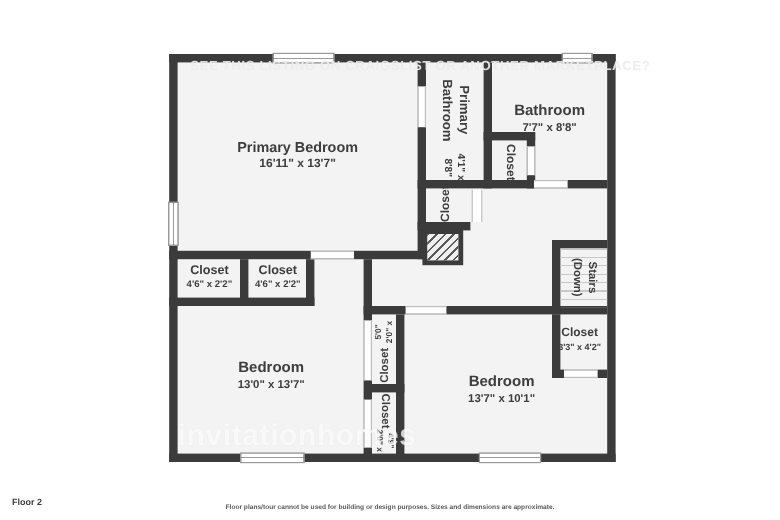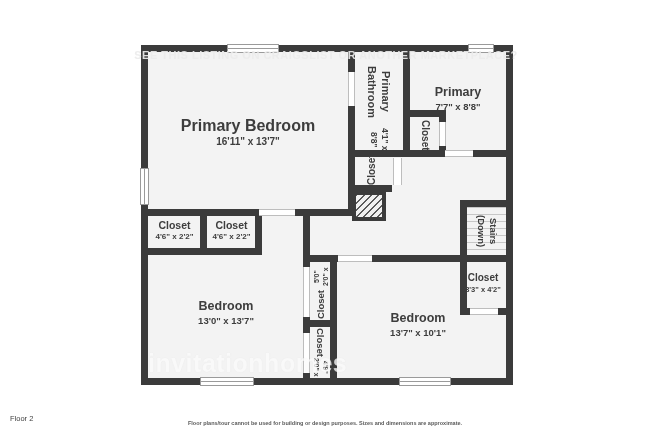--- a/index.html
+++ b/index.html
@@ -23,27 +23,27 @@
     background:repeating-linear-gradient(135deg,#5a5a5a 0 1.4px,#f0f0f0 1.4px 5px);}
   
   .lbl{z-index:3;text-align:center;line-height:1.25;}
   .name{font-weight:700;}
   .dims{font-weight:600;}
   .vrl{writing-mode:vertical-rl;display:flex;align-items:center;justify-content:center;}
   .vrl-flip{writing-mode:vertical-rl;transform:rotate(180deg);display:flex;align-items:center;justify-content:center;}
   .vlr{writing-mode:vertical-lr;display:flex;align-items:center;justify-content:center;}
   .vlr-flip{writing-mode:vertical-lr;transform:rotate(180deg);display:flex;align-items:center;justify-content:center;}
   
-  #wm-top{left:110px;top:49px;width:432px;z-index:4;text-align:center;
+  #wm-top{left:110px;top:49px;width:432px;z-index:4;text-align:right;
     color:rgba(236,236,236,0.92);font-weight:700;font-size:11px;line-height:12.5px;letter-spacing:0.5px;}
   #wm-brand{left:148px;top:349px;z-index:4;font-size:25px;font-weight:700;letter-spacing:0.5px;
     color:rgba(255,255,255,0.72);text-shadow:0 0 1px rgba(200,200,200,0.25);}
   
   #addr{left:10px;top:399px;font-size:7.5px;font-weight:700;color:#3f3f3f;z-index:3;}
-  #floor-label{left:10px;top:414px;font-size:7.5px;font-weight:400;color:#3f3f3f;z-index:3;}
+  #floor-label{left:10px;top:414px;font-size:7.5px;font-weight:700;color:#3f3f3f;z-index:3;}
   #disclaimer{left:0;top:420px;width:650px;text-align:center;font-size:5.5px;font-weight:600;color:#5a5a5a;z-index:3;}
 </style>
 </head>
 <body>
 
 <div id="stage">
 
   <div id="floor" class="abs"></div>
 
   <div class="abs wall" style="left:141px;top:45px;width:372px;height:7px;"></div>
@@ -83,31 +83,31 @@
   <div class="abs win-h" style="left:227px;top:44px;width:52px;height:9px;"></div>
   <div class="abs win-h" style="left:468px;top:44px;width:26px;height:9px;"></div>
   <div class="abs win-v" style="left:140px;top:168px;width:9px;height:37px;"></div>
   <div class="abs win-h" style="left:200px;top:377px;width:54px;height:9px;"></div>
   <div class="abs win-h" style="left:399px;top:377px;width:52px;height:9px;"></div>
 
   <div id="stairs-treads" class="abs"></div>
   <div id="hatch" class="abs"></div>
 
   <div class="abs lbl" style="left:148px;top:116px;width:200px;">
-    <div class="name" style="font-size:16px;">Primary Bedroom</div>
+    <div class="name" style="font-size:12px;">Primary Bedroom</div>
     <div class="dims" style="font-size:10px;">16'11" x 13'7"</div>
   </div>
 
   <div class="abs lbl vrl" style="left:355px;top:58px;width:48px;height:96px;">
     <div class="name" style="font-size:11px;line-height:14px;">Primary Bathroom</div>
     <div class="dims" style="font-size:8.5px;line-height:11px;">4'1" x 8'8"</div>
   </div>
 
   <div class="abs lbl" style="left:410px;top:85px;width:96px;">
-    <div class="name" style="font-size:12.5px;">Primary</div>
+    <div class="name" style="font-size:12.5px;">Bathroom</div>
     <div class="dims" style="font-size:9.5px;">7'7" x 8'8"</div>
   </div>
 
   <div class="abs lbl vrl" style="left:410px;top:117px;width:29px;height:36px;">
     <div class="name" style="font-size:10px;">Closet</div>
   </div>
 
   <div class="abs lbl vrl-flip" style="left:353px;top:153px;width:39px;height:34px;">
     <div class="name" style="font-size:10px;">Closet</div>
   </div>

